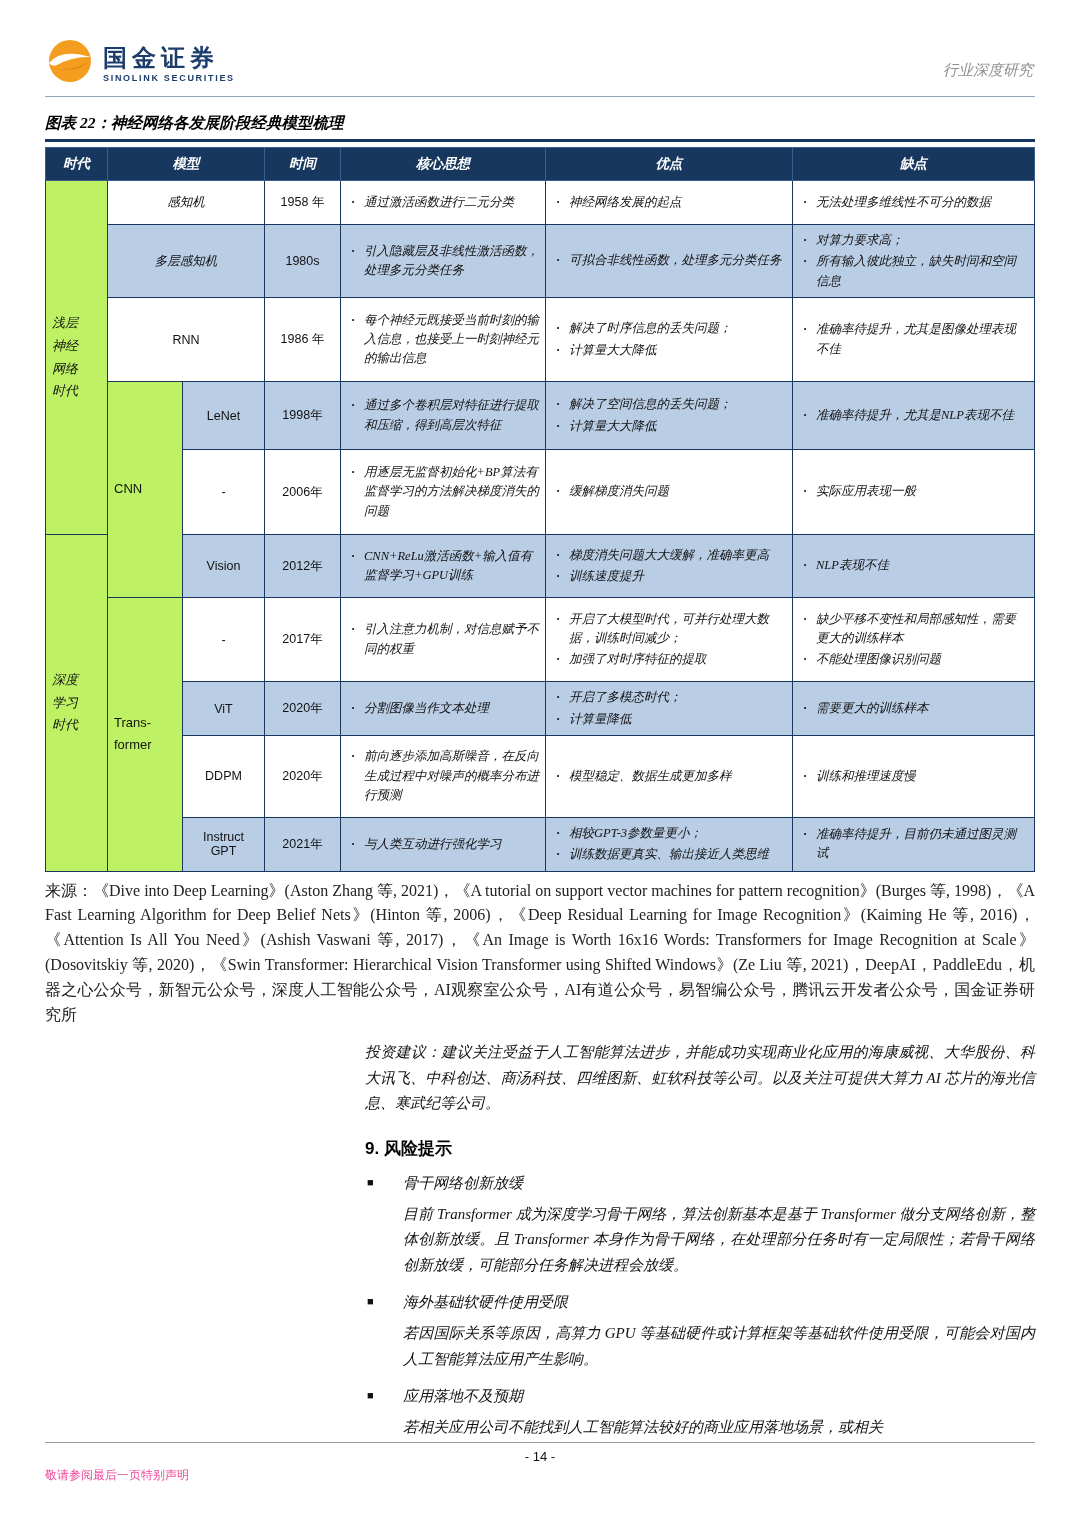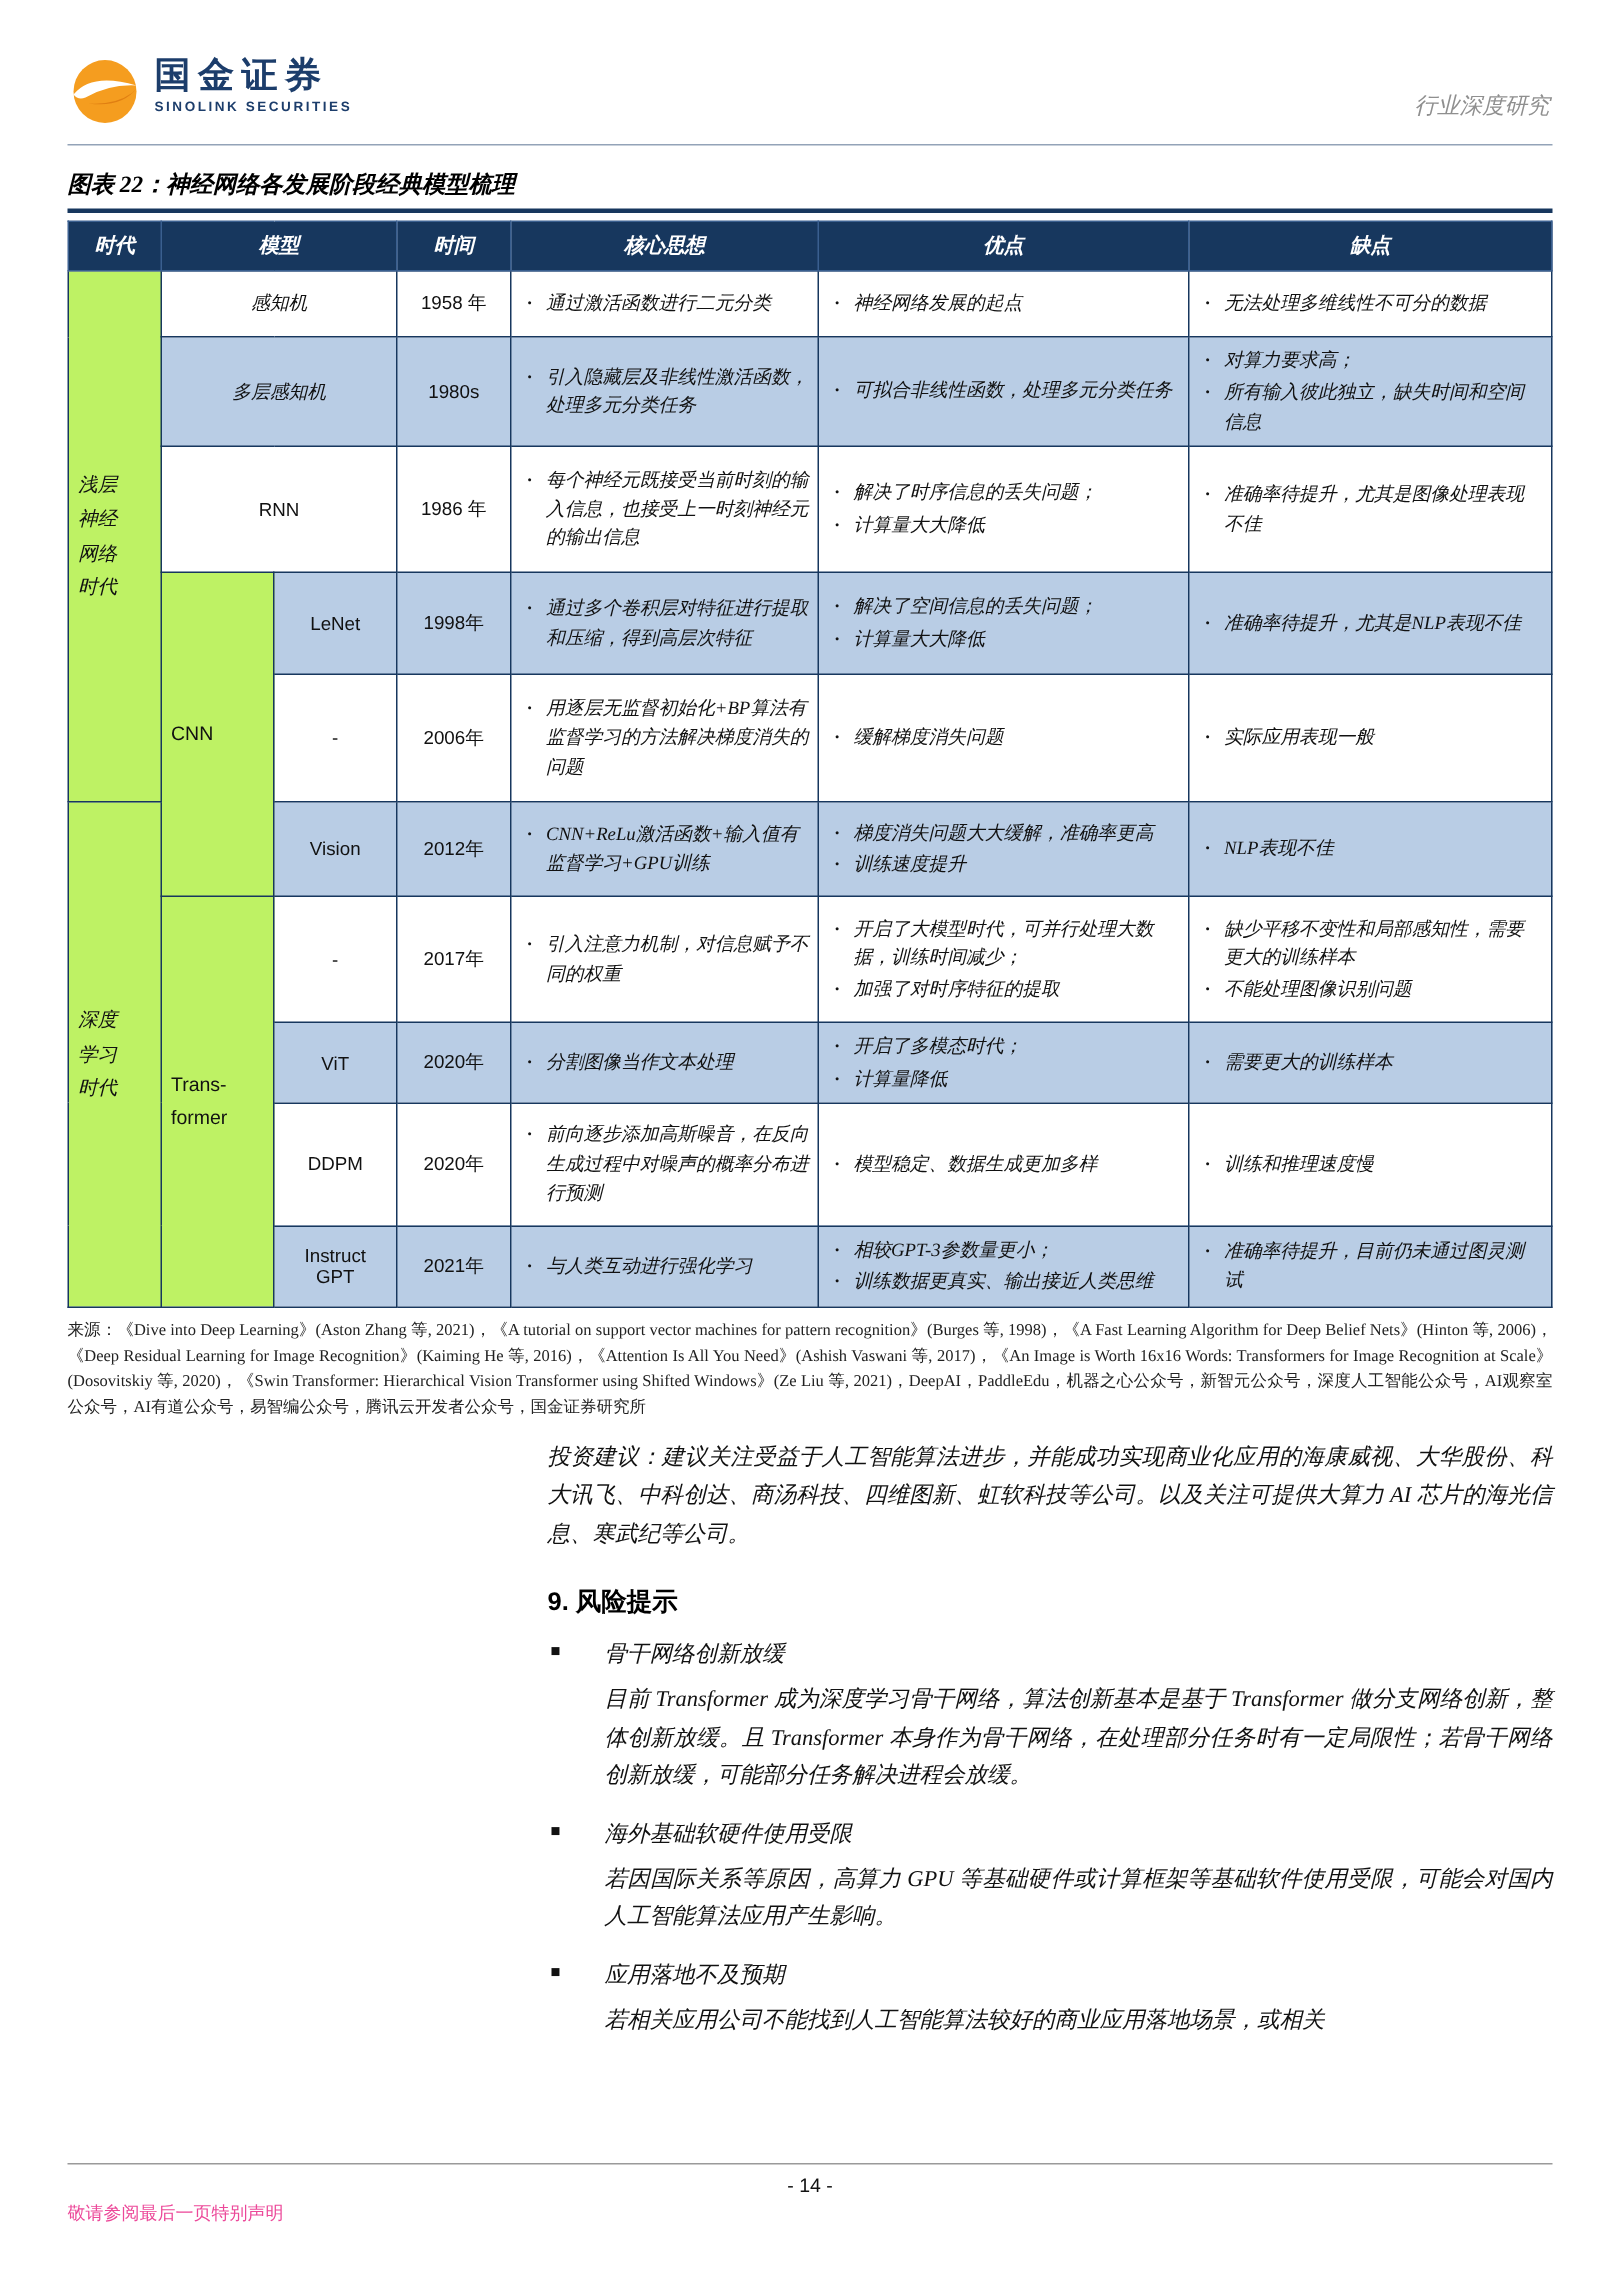--- a/index.html
+++ b/index.html
@@ -8,21 +8,21 @@
   .page {
     width:1080px; height:1526px; margin:0 auto; background:#ffffff;
     position:relative; padding:10px 45px 0 45px; overflow:hidden;
   }
 
   
   .report-header {
     display:flex; justify-content:space-between; align-items:flex-end;
     padding:28px 2px 12px 2px; border-bottom:1px solid #93a3b8;
   }
-  .brand { display:flex; align-items:flex-start; gap:10px; }
+  .brand { display:flex; align-items:flex-end; gap:10px; }
   .brand-text { display:flex; flex-direction:column; line-height:1.1; }
   .brand-cn { font-size:24px; font-weight:bold; color:#1c3d6b; letter-spacing:5px; }
   .brand-en { font-size:9px; font-weight:bold; color:#1c3d6b; letter-spacing:1.7px; margin-top:3px; }
   .doc-type {
     font-size:15px; color:#8f8f8f; font-style:italic;
     font-family:"Liberation Serif","DejaVu Serif",serif; padding-bottom:4px;
   }
 
   
   .figure-title {
@@ -60,21 +60,21 @@
     font-family:"Liberation Sans","DejaVu Sans",sans-serif; font-size:12.5px;
   }
   td.bul .b { position:relative; padding-left:17px; margin:2px 0; line-height:1.55; text-align:left; }
   td.bul .b::before { content:"·"; position:absolute; left:4px; top:0; font-weight:bold; font-style:normal; }
   tr.rh1{height:44px} tr.rh2{height:63px} tr.rh3{height:84px} tr.rh4{height:68px}
   tr.rh5{height:85px} tr.rh6{height:63px} tr.rh7{height:84px} tr.rh8{height:46px}
   tr.rh9{height:82px} tr.rh10{height:49px}
 
   
   .source {
-    margin-top:7px; font-size:11px; line-height:1.55; color:#222;
+    margin-top:7px; font-size:16px; line-height:1.55; color:#222;
     text-align:justify; font-family:"Liberation Serif","DejaVu Serif",serif;
   }
 
   
   .body-col { margin-left:320px; margin-top:13px; }
   .invest {
     font-size:15px; line-height:1.7; text-align:justify;
     font-family:"Liberation Serif","DejaVu Serif",serif; font-style:italic;
   }
   .risk-heading {

